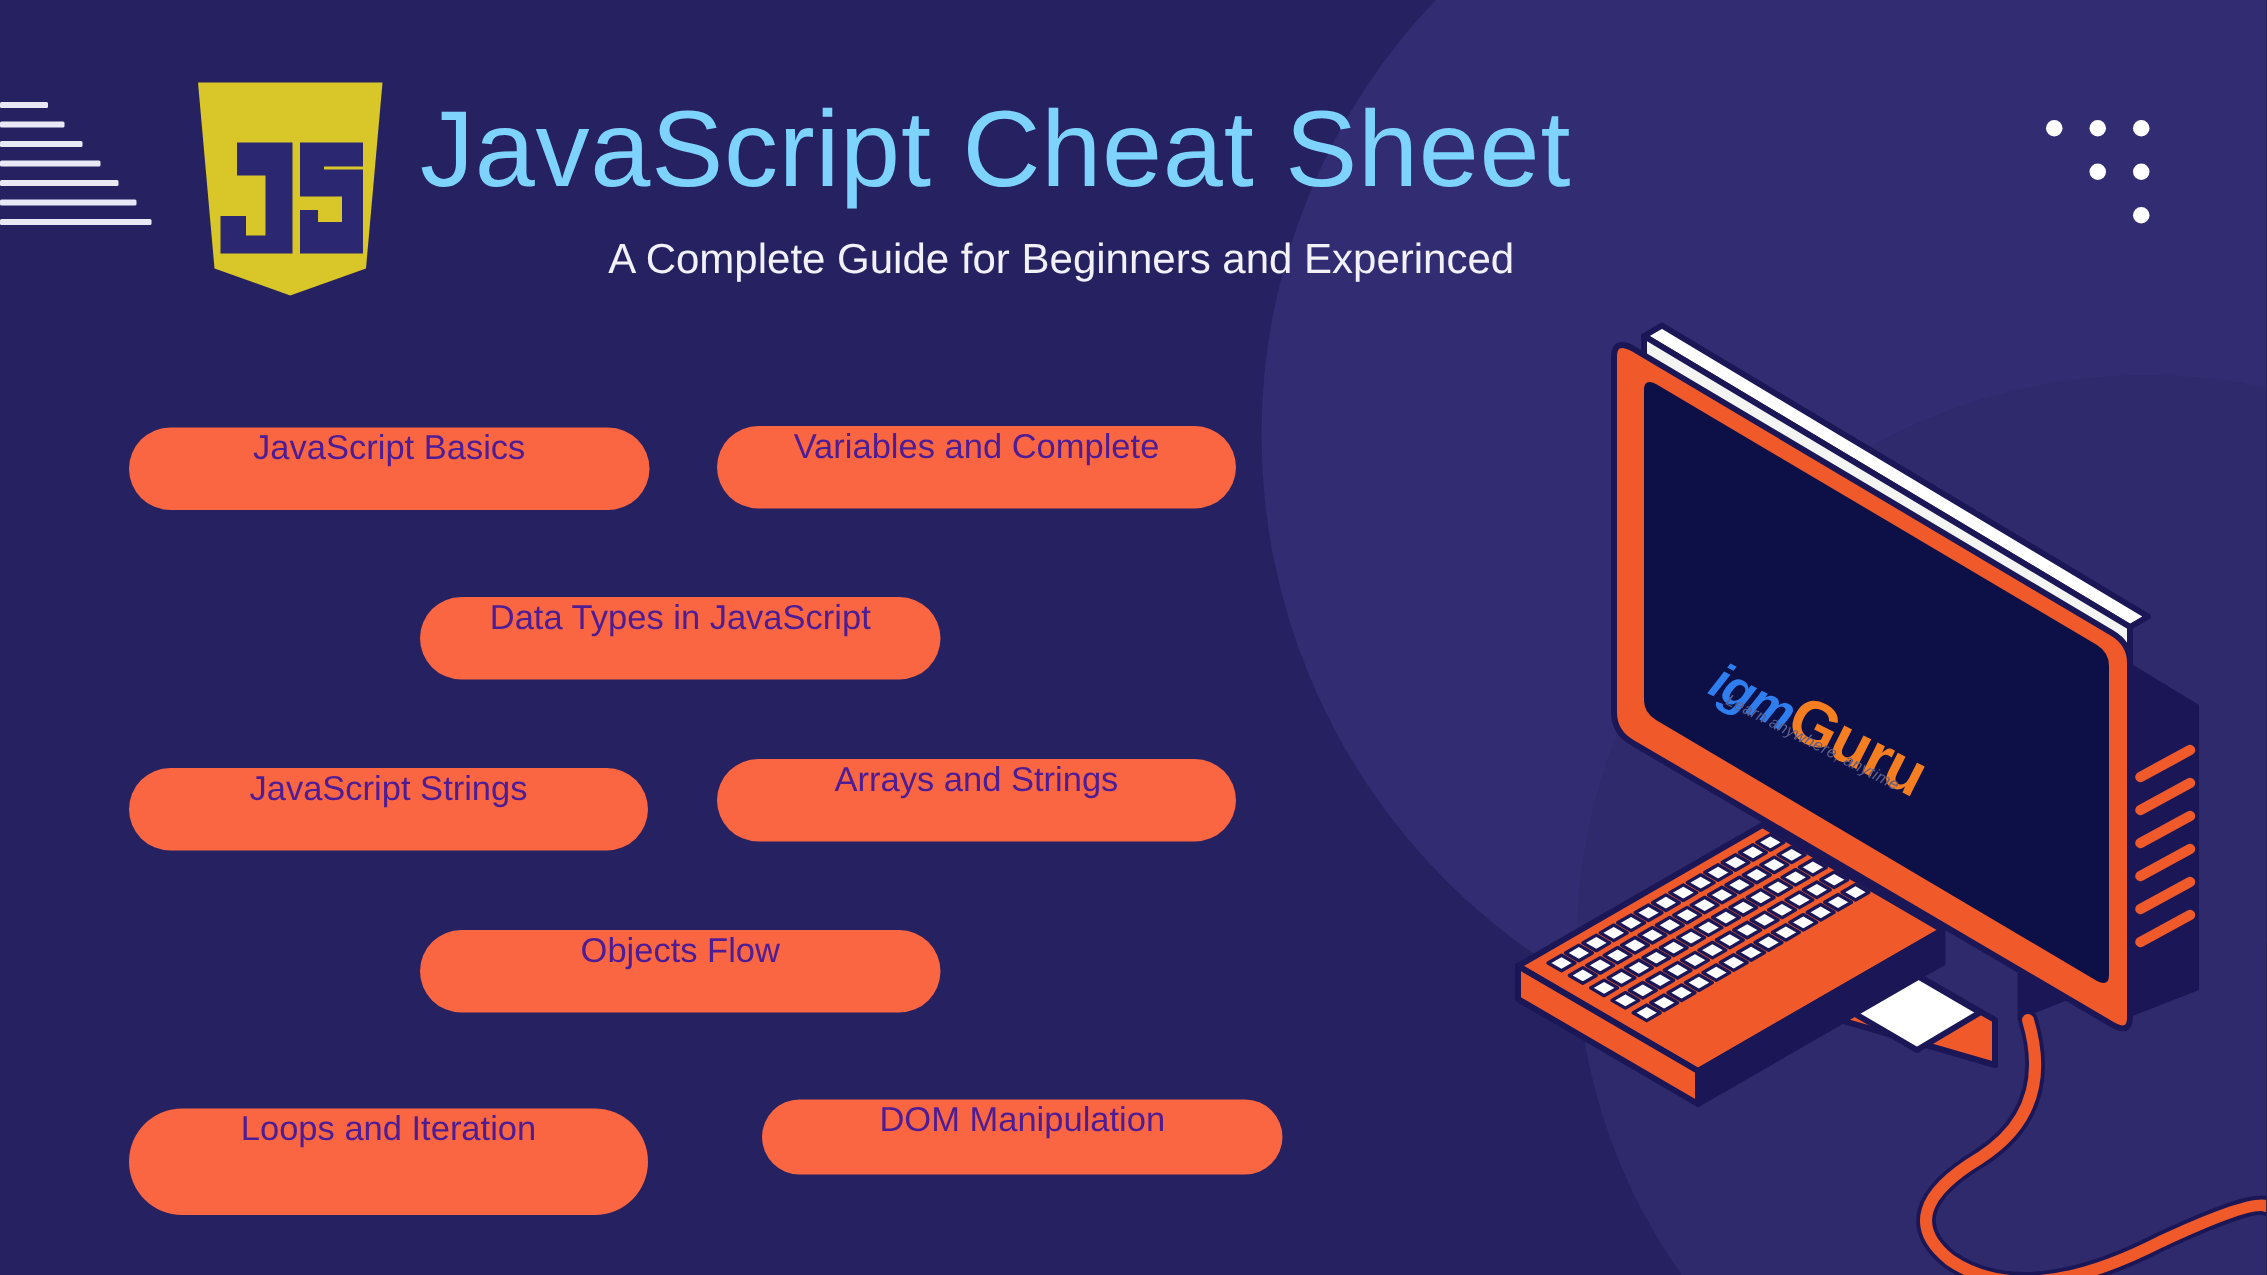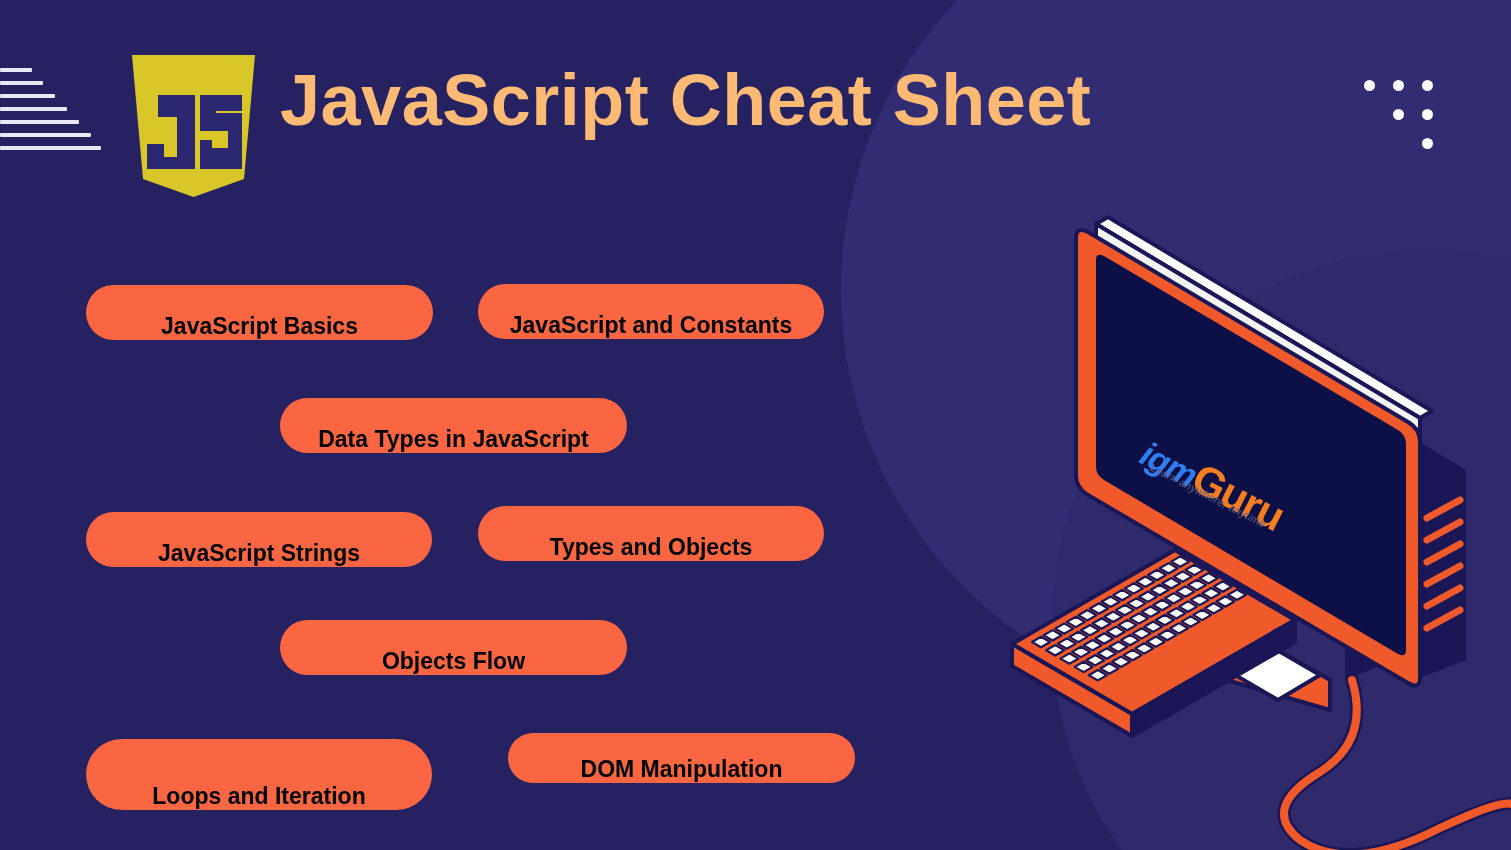--- a/index.html
+++ b/index.html
@@ -73,23 +73,23 @@
     position: absolute;
     left: 128px;
     top: 53px;
     width: 131px;
     height: 146px;
   }
   .main-title {
     position: absolute;
     left: 280px;
     top: 58px;
-    color: #fdba74;
+    color: #7dd3fc;
     font-size: 72px;
-    font-weight: 700;
+    font-weight: 400;
     letter-spacing: 0.5px;
     line-height: 84px;
     white-space: nowrap;
   }
   .subtitle {
     position: absolute;
     left: 280px;
     top: 155px;
     width: 855px;
     text-align: center;
@@ -98,25 +98,25 @@
     font-weight: 400;
     line-height: 36px;
     white-space: nowrap;
   }
 
   
   .pill {
     position: absolute;
     background: #fa6542;
     border-radius: 40px;
-    color: #000000;
+    color: #4c1d95;
     font-size: 23px;
-    font-weight: 700;
+    font-weight: 400;
     display: flex;
-    align-items: flex-end;
+    align-items: flex-start;
     justify-content: center;
     box-sizing: border-box;
     cursor: pointer;
     user-select: none;
   }
 
   
   .illustration {
     position: absolute;
     left: 900px;
@@ -186,36 +186,37 @@
   <div class="js-logo">
     <svg viewBox="0 0 131 146" width="131" height="146">
       <path d="M4 2 L127 2 L116 126 L65.5 144 L15 126 Z" fill="#d9c629"></path>
       <path d="M30 42 L30 64 L49 64 L49 104 L36 104 L36 91 L19 91 L19 116 L67 116 L67 42 Z" fill="#2b2771"></path>
       <path d="M72 42 L72 78 L100 78 L100 95 L84 95 L84 87 L72 87 L72 116 L114 116 L114 60 L88 60 L88 42 Z" fill="#2b2771"></path>
       <path d="M88 42 L114 42 L114 58 L88 58 Z" fill="#2b2771"></path>
     </svg>
   </div>
 
   <div class="main-title">JavaScript Cheat Sheet</div>
+  <div class="subtitle">A Complete Guide for Beginners and Experinced</div>
 
   <div id="pill-container">
       <div class="pill" style="left: 86px; top: 285px; width: 347px; height: 55px;">
         <span>JavaScript Basics</span>
       </div>
       <div class="pill" style="left: 478px; top: 284px; width: 346px; height: 55px;">
-        <span>JavaScript and Constants</span>
+        <span>Variables and Complete</span>
       </div>
       <div class="pill" style="left: 280px; top: 398px; width: 347px; height: 55px;">
         <span>Data Types in JavaScript</span>
       </div>
       <div class="pill" style="left: 86px; top: 512px; width: 346px; height: 55px;">
         <span>JavaScript Strings</span>
       </div>
       <div class="pill" style="left: 478px; top: 506px; width: 346px; height: 55px;">
-        <span>Types and Objects</span>
+        <span>Arrays and Strings</span>
       </div>
       <div class="pill" style="left: 280px; top: 620px; width: 347px; height: 55px;">
         <span>Objects Flow</span>
       </div>
       <div class="pill" style="left: 86px; top: 739px; width: 346px; height: 71px;">
         <span>Loops and Iteration</span>
       </div>
       <div class="pill" style="left: 508px; top: 733px; width: 347px; height: 50px;">
         <span>DOM Manipulation</span>
       </div>

